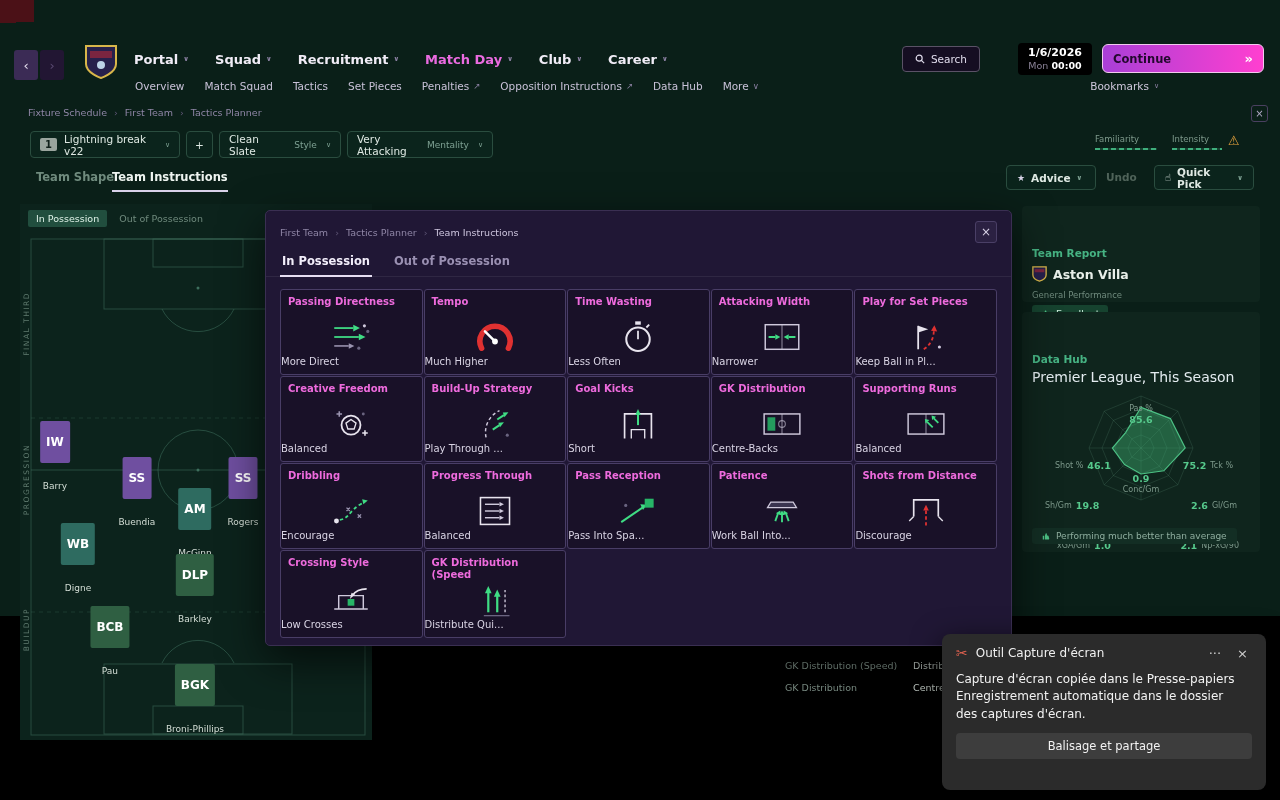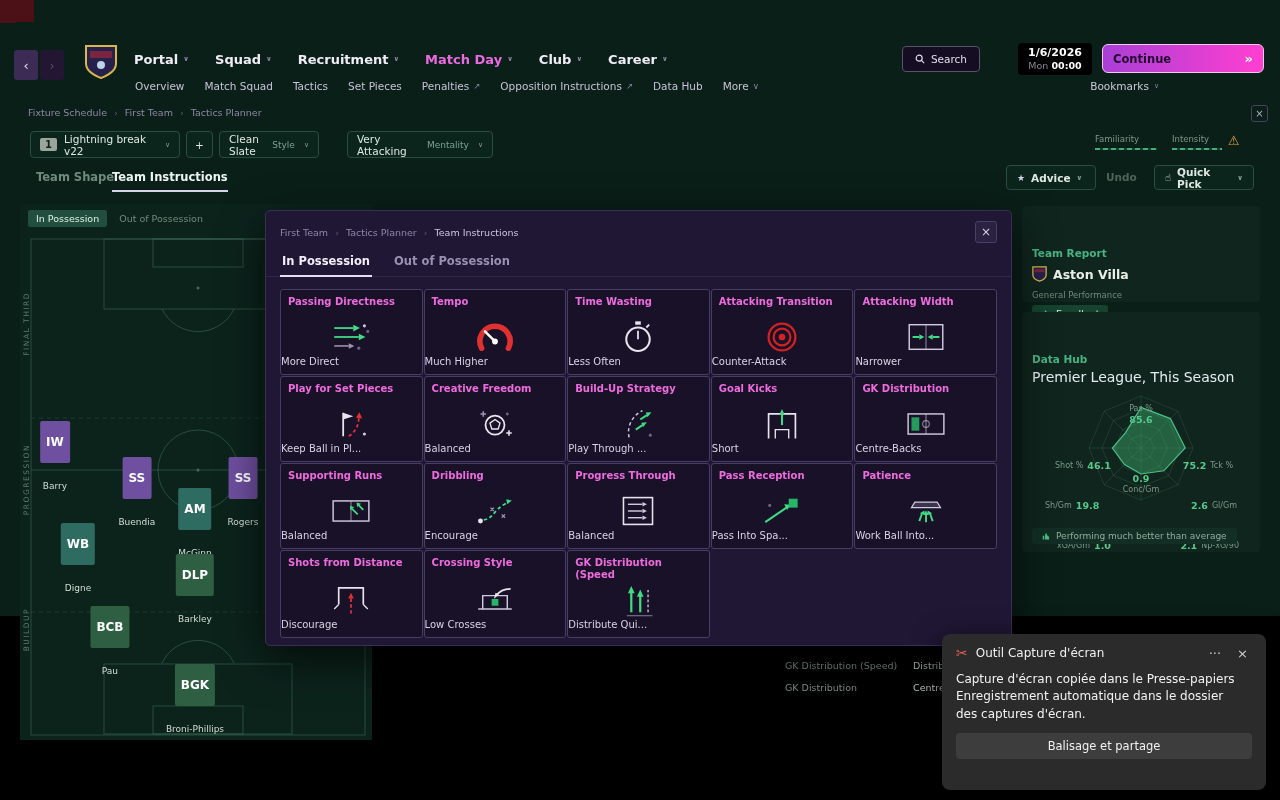--- a/index.html
+++ b/index.html
@@ -282,21 +282,21 @@
   <div class="bc-close">×</div>
 
   <div class="tool-box" style="left:30px; width:150px;">
     <span class="num-chip">1</span>
     <span>Lightning break v22</span>
     <span class="caret">∨</span>
   </div>
   <div class="tool-box" style="left:186px; width:27px; justify-content:center;">
     <span>+</span>
   </div>
-  <div class="tool-box" style="left:219px; width:100px;">
+  <div class="tool-box" style="left:219px; width:122px;">
     <span>Clean Slate</span>
     <span class="sub">Style</span>
     <span class="caret">∨</span>
   </div>
   <div class="tool-box" style="left:347px; width:146px;">
     <span>Very Attacking</span>
     <span class="sub">Mentality</span>
     <span class="caret">∨</span>
   </div>
   <div class="fam" style="left:1095px;">
@@ -527,31 +527,20 @@
             <svg viewBox="0 0 40 34">
               <circle cx="20" cy="19" r="10.5" fill="none" stroke="#e8e4ee" stroke-width="1.8"></circle>
               <rect x="17.5" y="3" width="5" height="3" fill="#e8e4ee"></rect>
               <line x1="20" y1="19" x2="20" y2="11.5" stroke="#e8e4ee" stroke-width="1.6"></line>
               <line x1="27.5" y1="8.5" x2="30" y2="6" stroke="#e8e4ee" stroke-width="1.6"></line>
             </svg>
           </div>
           <div class="card-value">Less Often</div>
         </div>
         <div class="card">
-          <div class="card-title">Attacking Transition</div>
-          <div class="card-icon">
-            <svg viewBox="0 0 40 34">
-              <circle cx="20" cy="17" r="12" fill="none" stroke="#d22222" stroke-width="2"></circle>
-              <circle cx="20" cy="17" r="7.5" fill="none" stroke="#d22222" stroke-width="2"></circle>
-              <circle cx="20" cy="17" r="3" fill="#d22222"></circle>
-            </svg>
-          </div>
-          <div class="card-value">Counter-Attack</div>
-        </div>
-        <div class="card">
           <div class="card-title">Attacking Width</div>
           <div class="card-icon">
             <svg viewBox="0 0 40 34">
               <rect x="5" y="6" width="30" height="22" fill="none" stroke="#cfc9dc" stroke-width="1.3"></rect>
               <line x1="20" y1="6" x2="20" y2="28" stroke="#cfc9dc" stroke-width="1" opacity="0.6"></line>
               <line x1="8" y1="17" x2="14" y2="17" stroke="#3fdc84" stroke-width="1.8"></line>
               <polygon points="14,14.5 18.5,17 14,19.5" fill="#3fdc84"></polygon>
               <line x1="32" y1="17" x2="26" y2="17" stroke="#3fdc84" stroke-width="1.8"></line>
               <polygon points="26,14.5 21.5,17 26,19.5" fill="#3fdc84"></polygon>
             </svg>

